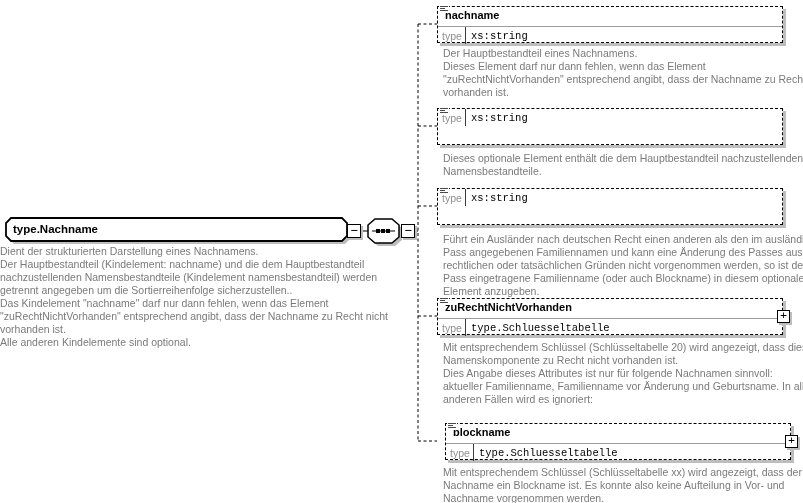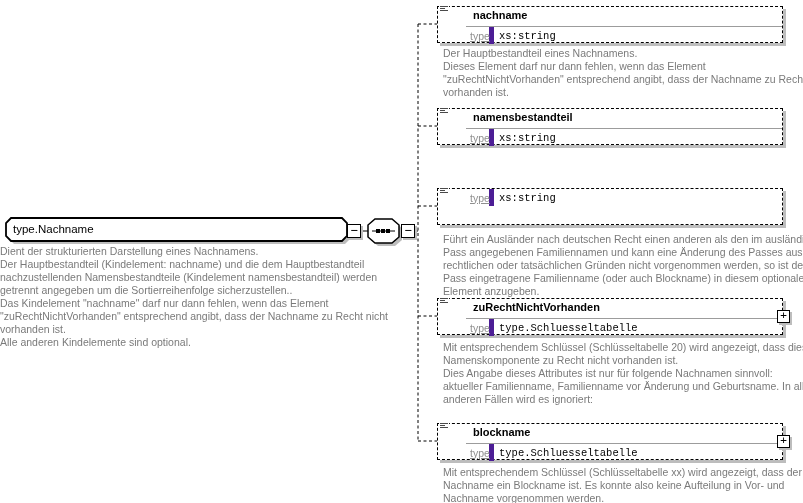--- a/index.html
+++ b/index.html
@@ -4,44 +4,44 @@
 <style>
   html,body{margin:0;padding:0;background:#fff;}
   .canvas{
     position:relative;width:803px;height:503px;background:#ffffff;
     font-family:"Liberation Sans",sans-serif;overflow:hidden;
   }
   svg.overlay{position:absolute;left:0;top:0;}
   
   .root-title{
     position:absolute;left:13px;top:219px;width:330px;height:18px;
-    line-height:21px;font-size:11.5px;font-weight:normal;color:#000;
+    line-height:21px;font-size:11.5px;font-weight:bold;color:#000;
   }
   
   .desc{
     position:absolute;font-size:10.5px;line-height:13px;color:#7a7a7a;
     white-space:pre;letter-spacing:0px;
   }
   .root-desc{left:0;top:245px;}
   .el-desc{left:443px;}
   
   .el-box{
     position:absolute;left:437px;width:346px;height:37px;box-sizing:border-box;
-    border:1px dashed #000;background:#fff;box-shadow:3px 3px 0 #bdbdbd;padding-left:28px;
+    border:1px dashed #000;background:#fff;box-shadow:3px 3px 0 #bdbdbd;
   }
   .el-title{
     height:17px;border-bottom:1px solid #9c9c9c;
     font-size:11px;font-weight:bold;color:#000;
     padding:2px 0 0 7px;box-sizing:content-box;
   }
   .el-type-row{height:17px;display:flex;align-items:stretch;font-size:10.5px;}
   .type-label{
     width:28px;box-sizing:border-box;padding-left:4px;
-    color:#8f8f8f;border-right:5px solid #4c1d95;
-    display:flex;align-items:center;text-decoration:underline;
+    color:#8f8f8f;border-right:1px solid #4c1d95;
+    display:flex;align-items:center;
   }
   .type-value{padding-left:5px;color:#000;display:flex;align-items:center;font-family:Liberation Mono, monospace;}
   
   .anno-icon{
     position:absolute;left:1px;top:-2px;width:10px;height:8px;background:#fff;
     display:block;
   }
   .anno-icon i{display:block;height:1px;background:#4a4a4a;margin:1px 0 0 1px;}
   .anno-icon i:nth-child(1){width:8px;}
   .anno-icon i:nth-child(2){width:5px;}
@@ -117,26 +117,27 @@
 Dieses Element darf nur dann fehlen, wenn das Element
 "zuRechtNichtVorhanden" entsprechend angibt, dass der Nachname zu Recht nicht
 vorhanden ist.</div>
 
   <div class="el-box" style="top:108px;">
     <span class="anno-icon">
         <i></i>
         <i></i>
         <i></i>
       </span>
-    <div class="el-title">namensbestandteil</div>
     <div class="el-type-row">
       <span class="type-label">type</span>
       <span class="type-value">xs:string</span>
     </div>
   </div>
+  <div class="desc el-desc" style="top:152px;">Dieses optionale Element enthält die dem Hauptbestandteil nachzustellenden
+Namensbestandteile.</div>
 
   <div class="el-box" style="top:188px;">
     <span class="anno-icon">
         <i></i>
         <i></i>
         <i></i>
       </span>
     <div class="el-type-row">
       <span class="type-label">type</span>
       <span class="type-value">xs:string</span>
@@ -160,21 +161,21 @@
       <span class="type-value">type.Schluesseltabelle</span>
     </div>
     <div class="plus-toggle">+</div>
   </div>
   <div class="desc el-desc" style="top:341px;">Mit entsprechendem Schlüssel (Schlüsseltabelle 20) wird angezeigt, dass diese
 Namenskomponente zu Recht nicht vorhanden ist.
 Dies Angabe dieses Attributes ist nur für folgende Nachnamen sinnvoll:
 aktueller Familienname, Familienname vor Änderung und Geburtsname. In allen
 anderen Fällen wird es ignoriert:</div>
 
-  <div class="el-box" style="top:423px;">
+  <div class="el-box" style="top:423px;margin-left:8px;">
     <span class="anno-icon">
         <i></i>
         <i></i>
         <i></i>
       </span>
     <div class="el-title">blockname</div>
     <div class="el-type-row">
       <span class="type-label">type</span>
       <span class="type-value">type.Schluesseltabelle</span>
     </div>

